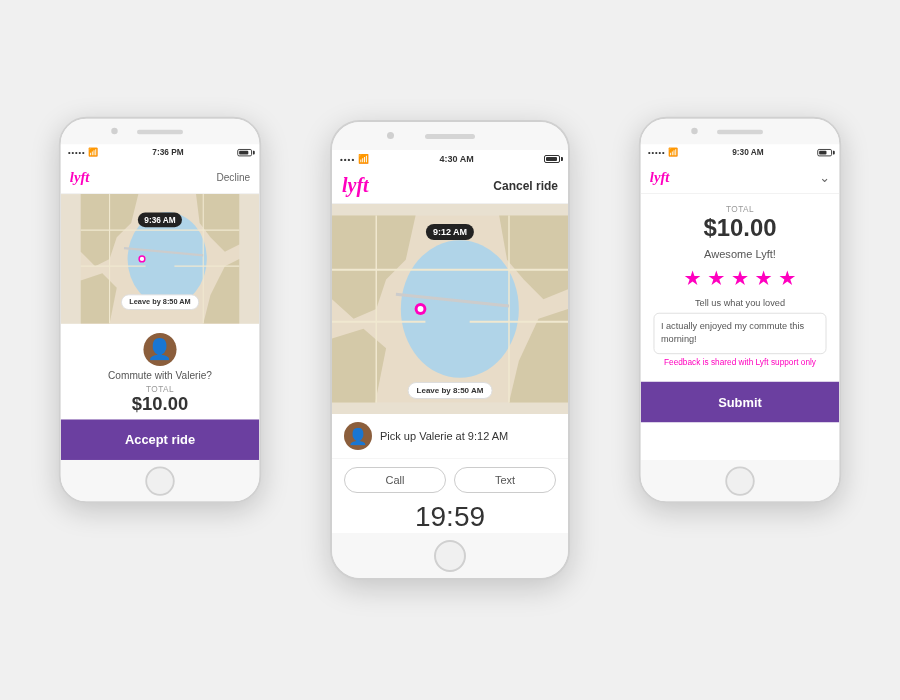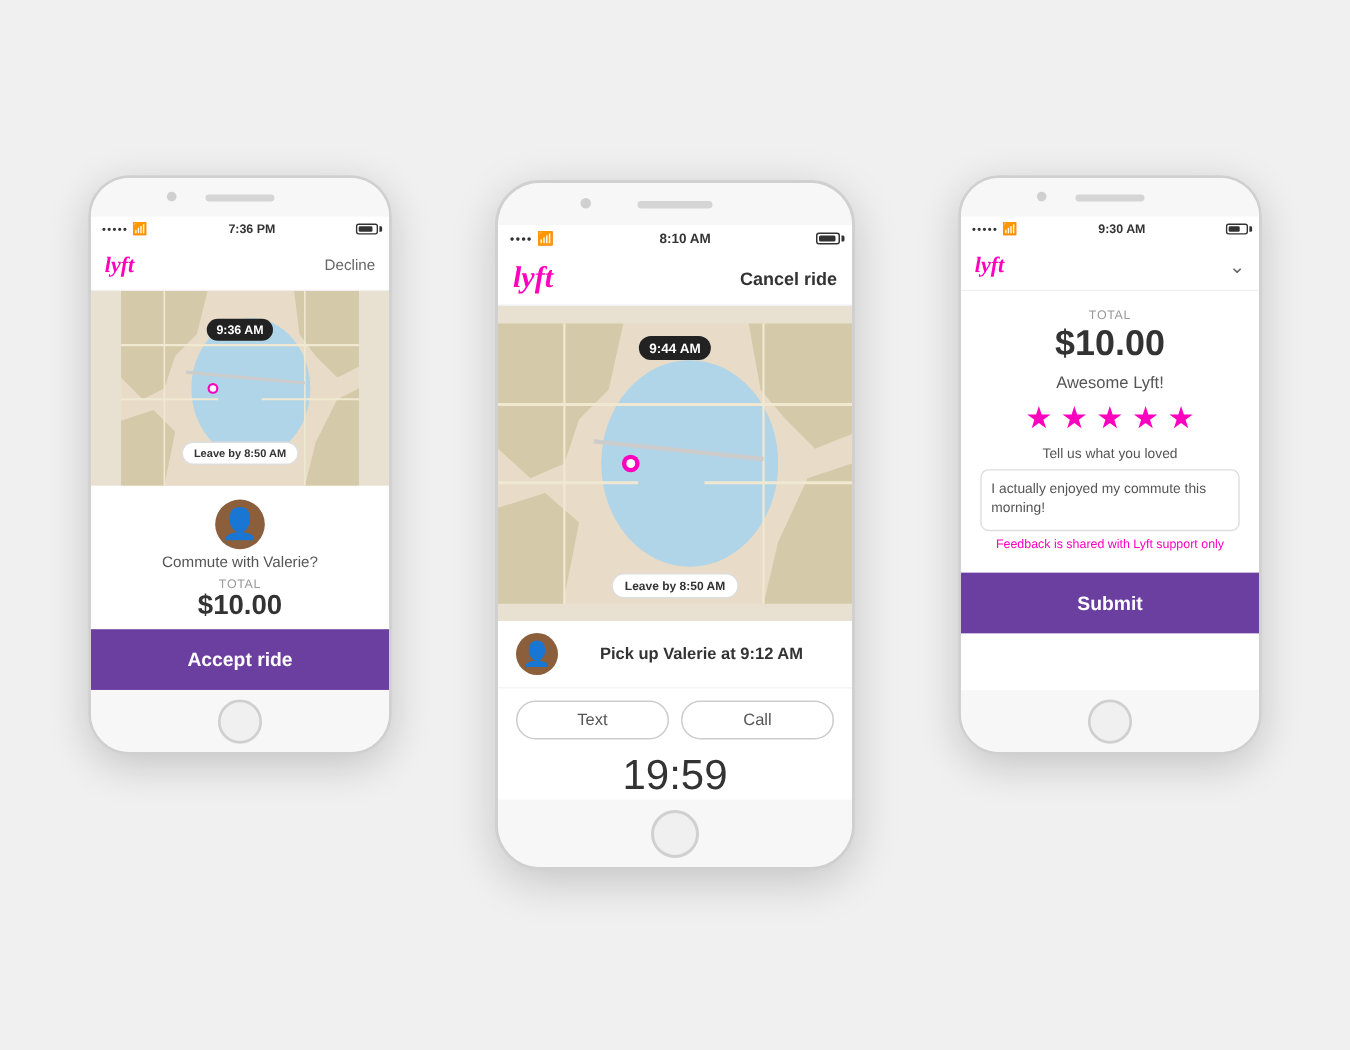--- a/index.html
+++ b/index.html
@@ -323,22 +323,21 @@
       display: flex;
       align-items: center;
       padding: 8px 12px;
       gap: 8px;
       border-bottom: 1px solid #f5f5f5;
     }
 
     .pickup-text {
       font-size: 11px;
       color: #333;
-      font-weight: 700;
-      margin-left: 20px;
+      font-weight: 400;
     }
 
     .call-text-buttons {
       display: flex;
       gap: 8px;
       padding: 8px 12px;
     }
 
     .outline-button {
       flex: 1;
@@ -545,21 +544,21 @@
       <div class="phone-camera"></div>
       <div class="phone-speaker"></div>
     </div>
     <div class="phone-screen">
 
       <div class="phone-status-bar">
         <div class="status-left">
           <span style="font-size:8px; letter-spacing:1px;">••••</span>
           <span style="font-size:9px;">📶</span>
         </div>
-        <span>8:10 AM</span>
+        <span>4:30 AM</span>
         <div class="status-right">
           <div class="battery-icon">
             <div class="battery-fill" style="width:90%;"></div>
           </div>
         </div>
       </div>
 
       <div class="app-header">
         <span class="lyft-logo">lyft</span>
         <span class="header-title">Cancel ride</span>
@@ -575,34 +574,34 @@
           <polygon points="210,105 240,95 240,190 180,190 190,148" fill="#d4c9a8"></polygon>
           <line x1="0" y1="55" x2="240" y2="55" stroke="#f0e8d0" stroke-width="2"></line>
           <line x1="0" y1="108" x2="95" y2="108" stroke="#f0e8d0" stroke-width="2"></line>
           <line x1="140" y1="108" x2="240" y2="108" stroke="#f0e8d0" stroke-width="2"></line>
           <line x1="45" y1="0" x2="45" y2="190" stroke="#f0e8d0" stroke-width="1.5"></line>
           <line x1="180" y1="0" x2="180" y2="190" stroke="#f0e8d0" stroke-width="1.5"></line>
           <line x1="65" y1="80" x2="180" y2="92" stroke="#ccc" stroke-width="3"></line>
           <circle cx="90" cy="95" r="6" fill="#FF00BF"></circle>
           <circle cx="90" cy="95" r="3" fill="white"></circle>
         </svg>
-        <div class="map-time-badge">9:44 AM</div>
+        <div class="map-time-badge">9:12 AM</div>
         <div class="map-leave-badge">Leave by 8:50 AM</div>
       </div>
 
       <div class="app-bottom">
         <div class="pickup-row">
           <div class="driver-avatar-small">
             <span class="avatar-person-small">👤</span>
           </div>
           <span class="pickup-text">Pick up Valerie at 9:12 AM</span>
         </div>
         <div class="call-text-buttons">
+          <div class="outline-button">Call</div>
           <div class="outline-button">Text</div>
-          <div class="outline-button">Call</div>
         </div>
         <div class="countdown">19:59</div>
       </div>
     </div>
     <div class="phone-bottom">
       <div class="home-button"></div>
     </div>
   </div>
 
   <div class="phone phone-right">

